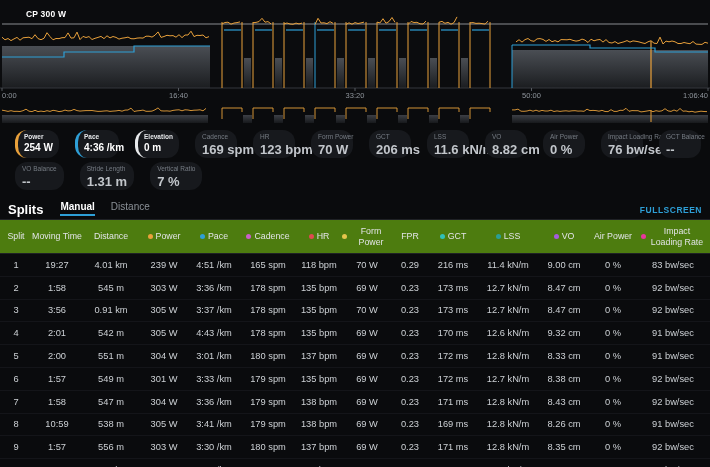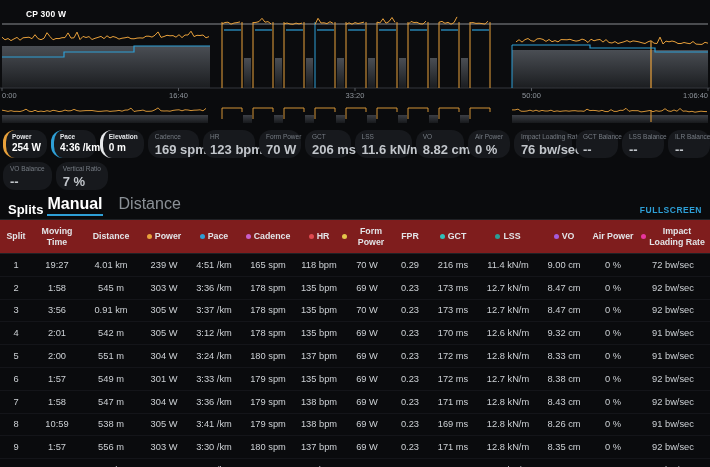--- a/index.html
+++ b/index.html
@@ -2,33 +2,33 @@
 <html><head>
 <meta charset="utf-8">
 <style>
   html,body{margin:0;padding:0;background:#0A0B0D;}
   body{width:710px;height:467px;overflow:hidden;font-family:"Liberation Sans",sans-serif;color:#D9DCDF;}
   .chart-wrap{position:relative;height:100px;background:#0B0C0E;}
   .cp-label{position:absolute;left:26px;top:9px;font-size:8.5px;font-weight:bold;color:#FFFFFF;letter-spacing:.2px;text-align:right;}
   .nav-wrap{height:28px;position:relative;}
   .metrics{padding:2px 0 0 3px;}
   .metrics-row{display:flex;gap:4px;margin-bottom:4px;}
-  .mbox{background:#17191D;border-radius:12px;padding:3px 7px 3px 7px;min-width:28px;height:22px;}
+  .mbox{background:#17191D;border-radius:12px;padding:3px 7px 3px 7px;min-width:28px;height:22px;margin-left:12px;}
   .mbox .lbl{font-size:6.5px;color:#767C84;margin-bottom:2px;white-space:nowrap;}
   .mbox .val{font-size:13px;font-weight:bold;color:#C2C6CB;white-space:nowrap;}
   .mbox.accent{border-left:3px solid var(--ac);padding-left:6px;}
   .mbox.accent .lbl{color:#E4E6E9;font-weight:bold;}
   .mbox.accent .val{color:#FFFFFF;font-size:10px;}
   .splits-bar{display:flex;align-items:flex-end;padding:3px 8px 0 8px;height:19px;}
-  .splits-title{font-size:13px;font-weight:bold;color:#FFFFFF;margin-right:4px;line-height:1;}
-  .tab{font-size:16px;margin-right:16px;color:#8B9197;padding-bottom:2px;line-height:1;cursor:pointer;border-bottom:2px solid transparent;}
+  .splits-title{font-size:13px;font-weight:bold;color:#FFFFFF;margin-right:17px;line-height:1;}
+  .tab{font-size:10px;margin-right:16px;color:#8B9197;padding-bottom:2px;line-height:1;cursor:pointer;border-bottom:2px solid transparent;}
   .tab.active{color:#FFFFFF;font-weight:bold;border-bottom:2px solid #2E9FD6;}
   .fullscreen{margin-left:auto;font-size:8.5px;font-weight:bold;color:#2E9FD6;letter-spacing:.5px;cursor:pointer;line-height:1;padding-bottom:2px;margin-top:45px;}
   .table{--cols:32px 50px 58px 48px 52px 56px 46px 50px 36px 50px 60px 52px 46px 74px;margin-top:3px;}
-  .thead{display:grid;grid-template-columns:var(--cols);align-items:center;height:33px;background:#7f1d1d;border-top:1px solid #1F2125;border-bottom:1px solid #1F2125;font-weight:bold;}
+  .thead{display:grid;grid-template-columns:var(--cols);align-items:center;height:33px;background:#4d7c0f;border-top:1px solid #1F2125;border-bottom:1px solid #1F2125;}
   .th{font-size:8.8px;color:#E2E4E7;text-align:center;line-height:1.15;display:flex;align-items:center;justify-content:center;gap:3px;}
   .th span{max-width:56px;}
   .dot{width:5px;height:5px;border-radius:50%;flex:0 0 auto;}
   .trow{display:grid;grid-template-columns:var(--cols);height:21.8px;align-items:center;border-bottom:1px solid #141519;}
   .td{font-size:9.3px;color:#CDD1D5;text-align:center;white-space:nowrap;}
 </style>
 </head>
 <body>
 
 <div class="chart-wrap">
@@ -198,20 +198,24 @@
         <div class="lbl">ILR Balance</div>
         <div class="val">--</div>
       </div>
     </div>
   <div class="metrics-row" id="metrics-row-1">
       <div class="mbox">
         <div class="lbl">VO Balance</div>
         <div class="val">--</div>
       </div>
       <div class="mbox">
+        <div class="lbl">Stride Length</div>
+        <div class="val">1.31 m</div>
+      </div>
+      <div class="mbox">
         <div class="lbl">Vertical Ratio</div>
         <div class="val">7 %</div>
       </div>
     </div>
 </div>
 
 <div class="splits-bar">
   <div class="splits-title">Splits</div>
   <div id="tabs" style="display:flex">
       <div class="tab active">Manual</div>
@@ -282,21 +286,21 @@
         <div class="td">239 W</div>
         <div class="td">4:51 /km</div>
         <div class="td">165 spm</div>
         <div class="td">118 bpm</div>
         <div class="td">70 W</div>
         <div class="td">0.29</div>
         <div class="td">216 ms</div>
         <div class="td">11.4 kN/m</div>
         <div class="td">9.00 cm</div>
         <div class="td">0 %</div>
-        <div class="td">72 bw/sec</div>
+        <div class="td">83 bw/sec</div>
       </div>
       <div class="trow">
         <div class="td">2</div>
         <div class="td">1:58</div>
         <div class="td">545 m</div>
         <div class="td">303 W</div>
         <div class="td">3:36 /km</div>
         <div class="td">178 spm</div>
         <div class="td">135 bpm</div>
         <div class="td">69 W</div>
@@ -321,37 +325,37 @@
         <div class="td">12.7 kN/m</div>
         <div class="td">8.47 cm</div>
         <div class="td">0 %</div>
         <div class="td">92 bw/sec</div>
       </div>
       <div class="trow">
         <div class="td">4</div>
         <div class="td">2:01</div>
         <div class="td">542 m</div>
         <div class="td">305 W</div>
-        <div class="td">3:12 /km</div>
+        <div class="td">4:43 /km</div>
         <div class="td">178 spm</div>
         <div class="td">135 bpm</div>
         <div class="td">69 W</div>
         <div class="td">0.23</div>
         <div class="td">170 ms</div>
         <div class="td">12.6 kN/m</div>
         <div class="td">9.32 cm</div>
         <div class="td">0 %</div>
         <div class="td">91 bw/sec</div>
       </div>
       <div class="trow">
         <div class="td">5</div>
         <div class="td">2:00</div>
         <div class="td">551 m</div>
         <div class="td">304 W</div>
-        <div class="td">3:24 /km</div>
+        <div class="td">3:01 /km</div>
         <div class="td">180 spm</div>
         <div class="td">137 bpm</div>
         <div class="td">69 W</div>
         <div class="td">0.23</div>
         <div class="td">172 ms</div>
         <div class="td">12.8 kN/m</div>
         <div class="td">8.33 cm</div>
         <div class="td">0 %</div>
         <div class="td">91 bw/sec</div>
       </div>

